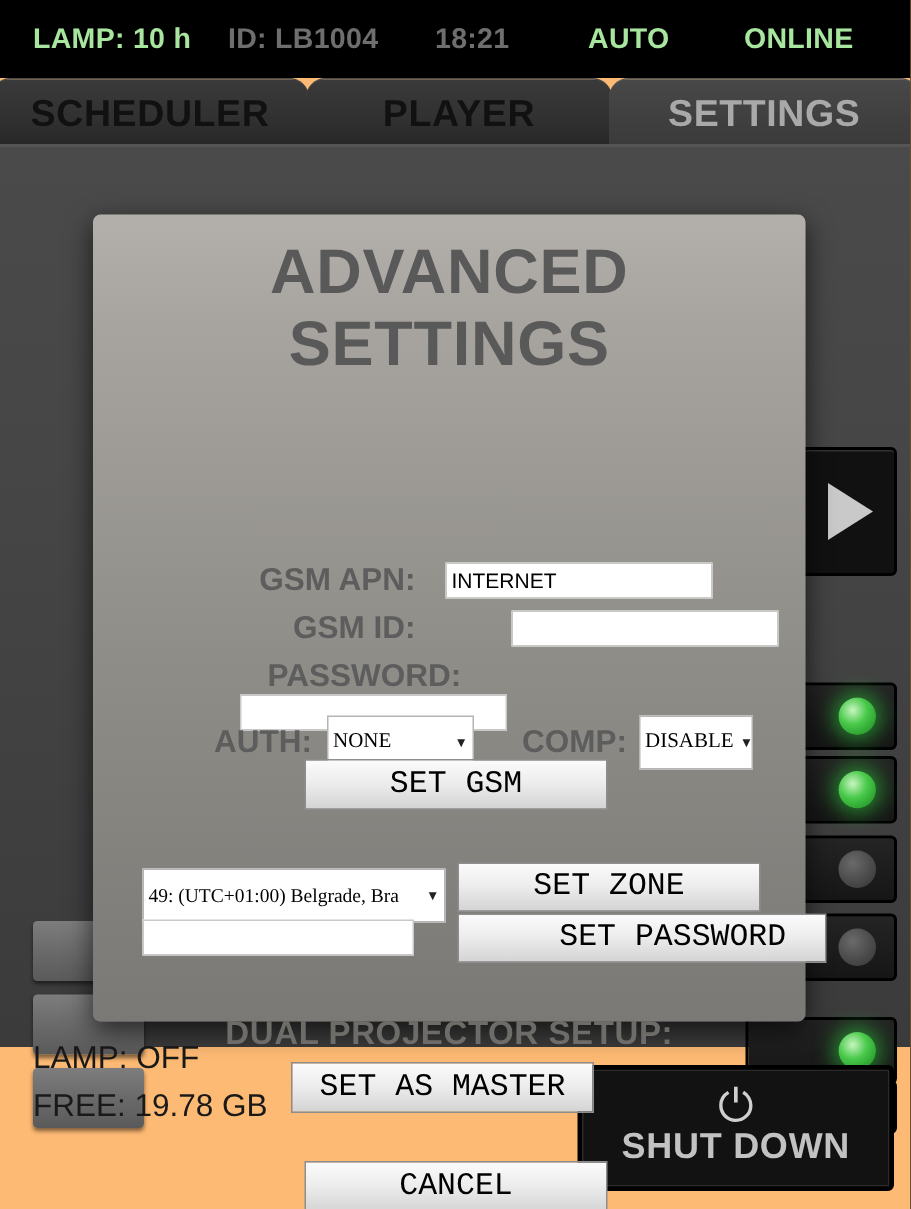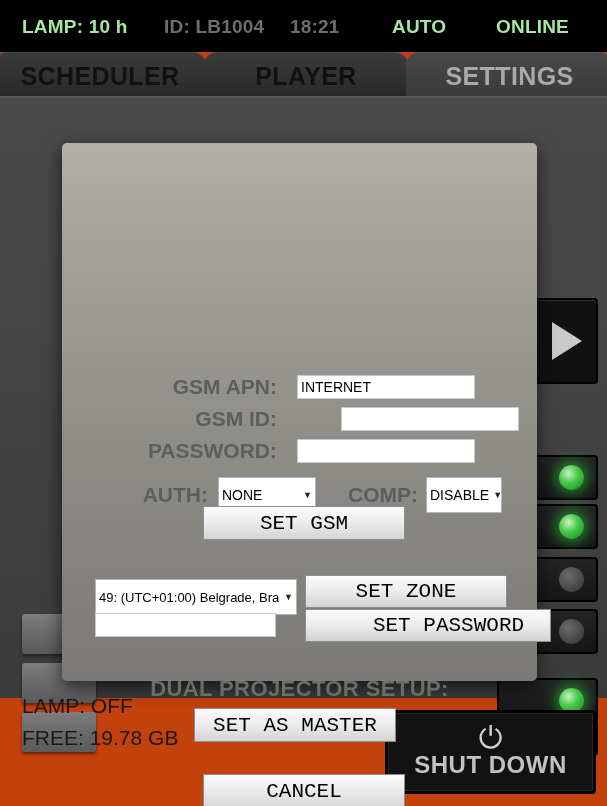--- a/index.html
+++ b/index.html
@@ -1,27 +1,27 @@
 <!DOCTYPE html>
 <html><head>
 <meta charset="utf-8">
 <style>
   html,body{margin:0;padding:0;background:#000;}
   body{width:607px;height:806px;overflow:hidden;
        font-family:"Liberation Sans",sans-serif;}
 
-  #app{position:relative;width:607px;height:806px;background:#c2410c;overflow:hidden;}
+  #app{position:relative;width:607px;height:806px;background:#fdba74;overflow:hidden;}
 
   
   #statusbar{position:absolute;left:0;top:0;width:607px;height:52px;background:#000;}
   .stat{position:absolute;top:16px;font-size:19px;font-weight:bold;letter-spacing:.2px;}
   .stat.green{color:#a8e6a0;}
   .stat.grey{color:#6e6e6e;}
   #st-lamp{left:22px;}
-  #st-id{left:164px;text-align:right;}
+  #st-id{left:152px;text-align:right;}
   #st-time{left:290px;}
   #st-auto{left:392px;}
   #st-online{left:496px;}
 
   
   #tabs{position:absolute;left:0;top:52px;width:607px;height:46px;padding-left:48px;}
   .tab{position:absolute;top:0;height:46px;
        border-radius:13px 13px 0 0;
        display:flex;align-items:center;justify-content:center;
        font-size:25px;font-weight:bold;letter-spacing:.4px;}
@@ -88,28 +88,28 @@
   .txt{background:#fff;border:1px solid #c9c9c9;height:20px;
      font-family:"Liberation Sans",sans-serif;font-size:14px;color:#000;
      padding:1px 3px;box-sizing:content-box;outline:none;}
 
   #r-apn{left:90px;top:232px;}
   #r-apn .flbl{width:125px;}
   #r-apn .txt{width:170px;margin-left:20px;}
   #r-gid{left:90px;top:264px;gap:44px;}
   #r-gid .flbl{width:125px;}
   #r-gid .txt{width:170px;margin-left:20px;}
-  #r-pwd{left:78px;top:296px;}
+  #r-pwd{left:78px;top:296px;flex-direction:column;}
   #r-pwd .flbl{width:137px;}
   #r-pwd .txt{width:170px;margin-left:20px;}
 
   #r-auth{left:66px;top:334px;}
   #r-auth .flbl{width:80px;}
   .sel{background:#fff;border:1px solid #b5b5b5;height:22px;
-     font-family:Liberation Sans, sans-serif;font-size:14px;color:#000;
+     font-family:Liberation Serif, serif;font-size:14px;color:#000;
      display:flex;align-items:center;padding:17px 3px;box-sizing:border-box;}
   .sel .val{flex:1;}
   .sel .car{font-size:9px;color:#222;margin-left:4px;}
   #sel-auth{width:98px;margin-left:10px;}
   #lbl-comp{margin-left:22px;width:96px;}
   #sel-comp{width:76px;margin-left:8px;}
 
   .btn{background:linear-gradient(180deg,#fbfbfb 0%,#ececec 48%,#d4d4d4 100%);
      border:1px solid #8d8d8d;color:#000;font-size:21px;font-weight:normal;
      display:flex;align-items:center;justify-content:center;
@@ -181,20 +181,21 @@
   </div>
 
   <div class="foot-txt" id="foot-lamp">LAMP: OFF</div>
   <div class="foot-txt" id="foot-free">FREE: 19.78 GB</div>
   <div id="shutdown">
     <div class="pw">⏻</div>
     <div class="sdlbl">SHUT DOWN</div>
   </div>
 
   <div id="modal">
+    <div id="modal-title">ADVANCED SETTINGS</div>
 
     <div class="frow" id="r-apn">
       <span class="flbl">GSM APN:</span>
       <input class="txt" value="INTERNET" style="">
     </div>
 
     <div class="frow" id="r-gid">
       <span class="flbl">GSM ID:</span>
       <input class="txt" value="" style="">
     </div>

